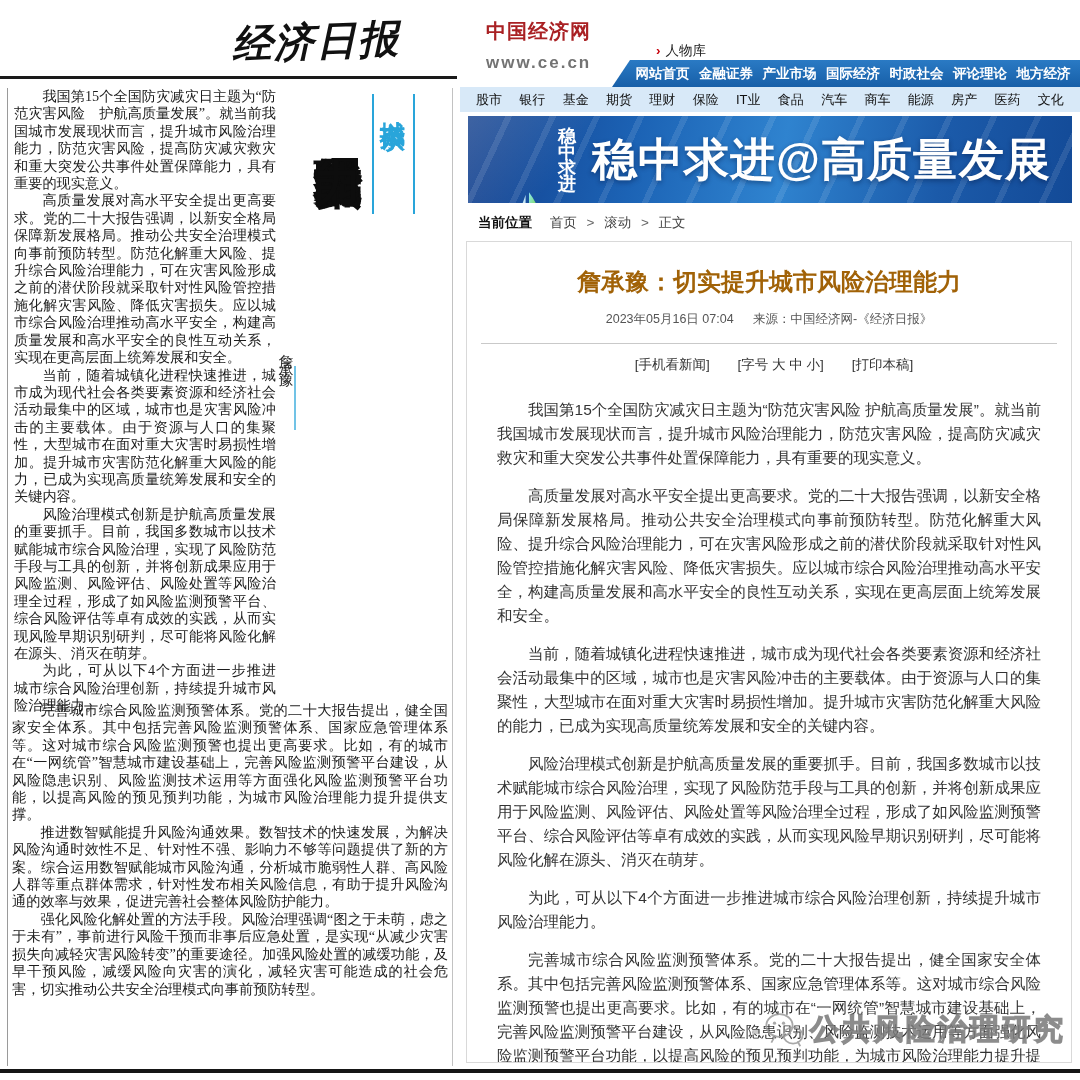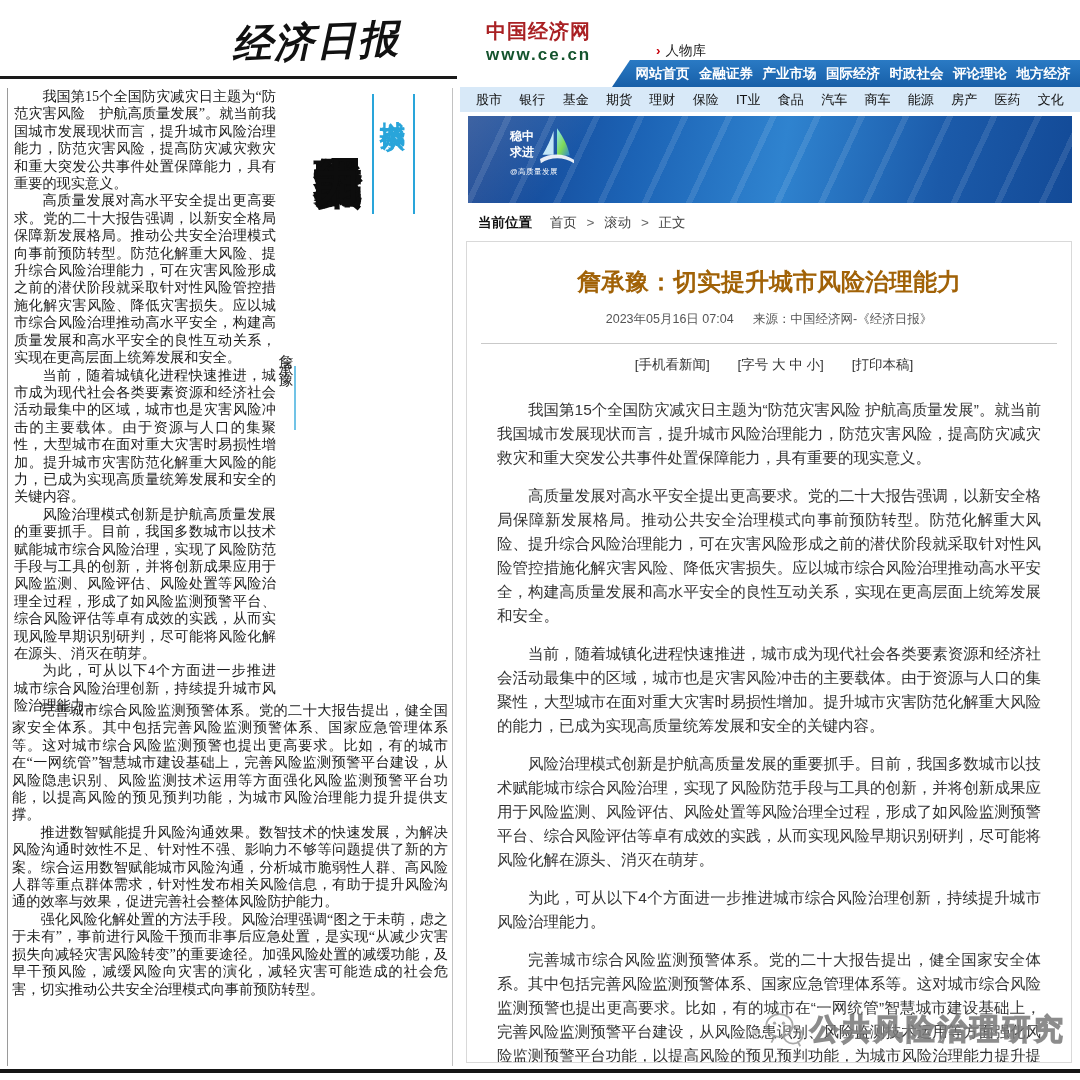--- a/index.html
+++ b/index.html
@@ -26,40 +26,40 @@
   .np-label{position:absolute;left:372px;top:94px;writing-mode:vertical-rl;font-size:25px;font-weight:bold;
             color:#29a5da;border-left:2px solid #29a5da;border-right:2px solid #29a5da;
             padding:6px 3px;letter-spacing:2px;height:108px;}
   .np-bottom{position:absolute;left:12px;top:702px;width:436px;font-family:"Liberation Serif","DejaVu Serif",serif;
              font-size:14.2px;line-height:17.4px;color:#1c1c1c;text-align:justify;}
 
   
   .webpage{position:absolute;left:460px;top:0;width:620px;height:1080px;background:#fff;}
   .logo{position:absolute;left:26px;top:18px;cursor:pointer;}
   .logo-cn{font-size:20px;font-weight:bold;color:#a92023;font-family:"Liberation Serif",serif;letter-spacing:1px;}
-  .logo-url{font-size:17px;font-weight:bold;color:#14532d;letter-spacing:2px;margin-top:0px;}
+  .logo-url{font-size:17px;font-weight:bold;color:#737373;letter-spacing:2px;margin-top:8px;}
   .people-link{position:absolute;left:196px;top:42px;font-size:13.5px;color:#222;}
   .people-link .arrow{color:#c7000b;margin-right:5px;font-weight:bold;}
   .nav1{position:absolute;left:152px;top:60px;width:468px;height:27px;display:flex;align-items:center;
         justify-content:space-evenly;background:linear-gradient(#2a7ac4,#175f a8);
         background:linear-gradient(#2a7ac4,#175fa8);
         clip-path:polygon(18px 0,100% 0,100% 100%,0 100%);padding-left:14px;box-sizing:border-box;}
   .nav1 a{color:#fff;font-size:13.5px;font-weight:bold;text-decoration:none;white-space:nowrap;}
   .nav2{position:absolute;left:0;top:87px;width:620px;height:25px;background:#d8e9f8;display:flex;
         align-items:center;justify-content:space-between;padding:0 16px;box-sizing:border-box;}
   .nav2 a{color:#111;font-size:13px;text-decoration:none;white-space:nowrap;}
 
   .banner{position:absolute;left:8px;top:116px;width:604px;height:87px;overflow:hidden;
           background:linear-gradient(100deg,#123f8d 0%,#1c63b5 28%,#2f83cf 52%,#1b5aa9 78%,#134a97 100%);}
   .banner::before{content:"";position:absolute;inset:0;
           background:repeating-linear-gradient(115deg,rgba(255,255,255,0) 0 34px,rgba(255,255,255,.10) 34px 40px);}
   .banner::after{content:"";position:absolute;left:-30px;top:-20px;width:200px;height:140px;
           background:linear-gradient(115deg,rgba(255,255,255,.22),rgba(255,255,255,0) 60%);transform:skewX(-18deg);}
   .banner-badge{position:absolute;left:42px;top:12px;width:80px;z-index:2;}
-  .badge-rows{display:inline-block;vertical-align:top;color:#fff;font-weight:900;font-size:12px;line-height:16px;}
+  .badge-rows{display:inline-block;vertical-align:top;color:#fff;font-weight:900;font-size:18px;line-height:16px;margin-left:48px;}
   .badge-rows span{display:block;}
   .badge-sail{display:inline-block;vertical-align:top;margin-left:2px;}
   .badge-sub{color:#fff;font-size:7.5px;letter-spacing:.5px;margin-top:1px;white-space:nowrap;}
   .banner-headline{position:absolute;left:124px;top:50%;transform:translateY(-50%);z-index:2;
           color:#fff;font-size:45px;font-weight:900;letter-spacing:1px;white-space:nowrap;
           text-shadow:0 2px 5px rgba(0,20,60,.45);}
 
   .breadcrumb{position:absolute;left:18px;top:214px;font-size:13.5px;color:#444;}
   .bc-label{font-weight:bold;color:#111;margin-right:14px;}
   .breadcrumb a{color:#444;text-decoration:none;}
@@ -167,20 +167,21 @@
                 <stop offset="1" stop-color="#2e86d6"></stop>
               </linearGradient>
             </defs>
             <path d="M16 3 C13 13 8 23 3 31 L16 31 Z" fill="#cdeffb" opacity="0.95"></path>
             <path d="M20 0 C28 11 33 22 35 32 L20 32 Z" fill="url(#sailGrad)"></path>
             <path d="M0 36 C12 29 28 29 40 37 L40 41 C27 33 12 34 1 41 Z" fill="#ffffff" opacity="0.9"></path>
           </svg>
         </div>
         <div class="badge-sub">@高质量发展</div>
       </div>
+      <div class="banner-headline">稳中求进@高质量发展</div>
     </div>
 
     <div class="breadcrumb">
       <span class="bc-label">当前位置</span>
       <a href="#">首页</a>
       <span class="bc-sep">&gt;</span>
       <a href="#">滚动</a>
       <span class="bc-sep">&gt;</span>
       <a href="#">正文</a>
     </div>

